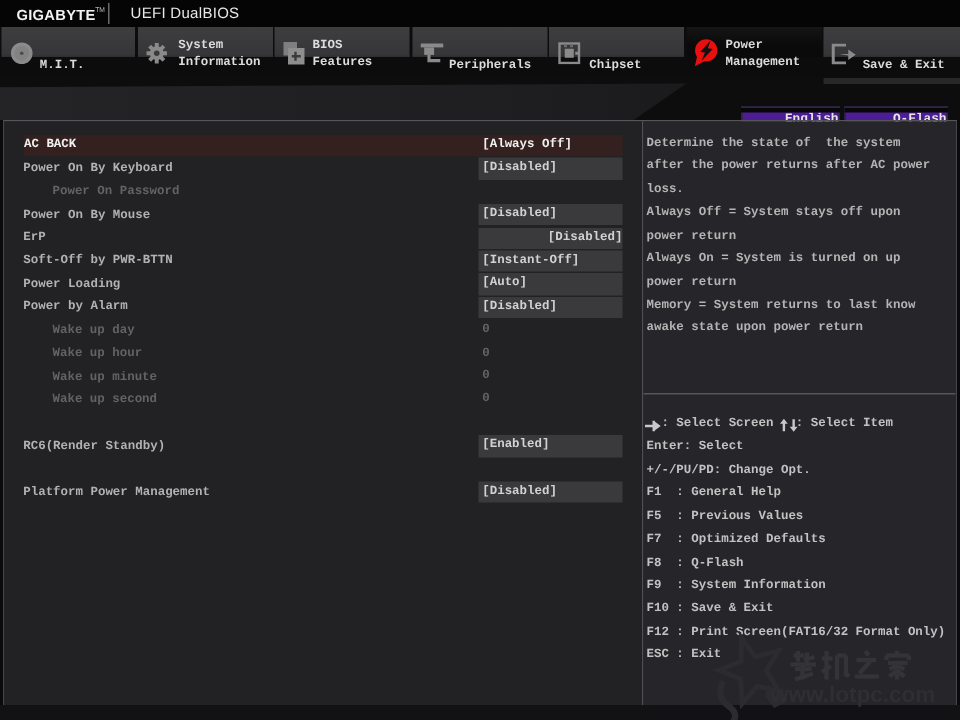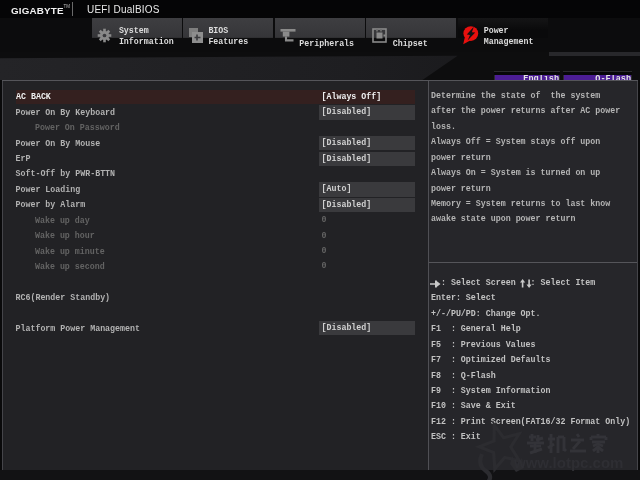--- a/index.html
+++ b/index.html
@@ -57,20 +57,28 @@
 </style>
 </head>
 <body>
 <div class="abs" id="titlebar"></div>
 <div class="abs" id="giga">GIGABYTE</div>
 <div class="abs" id="gigatm">TM</div>
 <div class="abs" id="tsep"></div>
 <div class="abs" id="uefi">UEFI DualBIOS</div>
 
 <div class="abs" id="tabbar">
+  <div class="tab" style="left:0.5px;">
+    <svg class="ticon" style="left:6.5px;top:10px;" width="15" height="15" viewBox="0 0 15 15">
+      <circle cx="7.5" cy="7.5" r="7.2" fill="#8b8b8b"></circle>
+      <circle cx="7.5" cy="7.5" r="5" fill="#828282"></circle>
+      <circle cx="7.5" cy="7.5" r="1.2" fill="#4a4a4c"></circle>
+    </svg>
+    <div class="tabtxt1" style="left:26px;top:21.5px;">M.I.T.</div>
+  </div>
   <div class="tab" style="left:91.9px;">
     <svg class="ticon" style="left:5.5px;top:9.5px;" width="15" height="15" viewBox="0 0 17 17">
       <g fill="#8a8a8a">
         <circle cx="8.5" cy="8.5" r="5.2"></circle>
         <g stroke="#8a8a8a" stroke-width="3">
           <line x1="8.5" y1="0.8" x2="8.5" y2="16.2"></line>
           <line x1="0.8" y1="8.5" x2="16.2" y2="8.5"></line>
           <line x1="3.1" y1="3.1" x2="13.9" y2="13.9"></line>
           <line x1="13.9" y1="3.1" x2="3.1" y2="13.9"></line>
         </g>
@@ -106,20 +114,27 @@
     <div class="tabtxt1" style="left:26.5px;top:21.5px;">Chipset</div>
   </div>
   <div class="tab active" style="left:457.7px;">
     <svg class="ticon" style="left:4px;top:7px;" width="19" height="20" viewBox="0 0 19 20">
       <circle cx="8.8" cy="8.6" r="7.4" fill="#e8100e"></circle>
       <polygon points="2.8,12.6 8.2,15.5 1.2,19.2" fill="#e8100e"></polygon>
       <polygon points="11.8,1.8 4.8,9.6 8.0,10.0 5.6,15.6 13.2,7.6 9.9,7.2" fill="#121214"></polygon>
     </svg>
     <div class="tabtxt1 two" style="left:26px;top:7.8px;">Power<br>Management</div>
   </div>
+  <div class="tab" style="left:549.1px;width:90.9px;">
+    <svg class="ticon" style="left:4.5px;top:11px;" width="18" height="14" viewBox="0 0 18 14">
+      <path d="M10 1 H1.5 V13 H10" fill="none" stroke="#8a8a8a" stroke-width="2"></path>
+      <path d="M5.5 7 h6 v-3 l5 3.5 -5 3.5 v-3 z" fill="#8a8a8a" stroke="none"></path>
+    </svg>
+    <div class="tabtxt1" style="left:26px;top:21.5px;">Save &amp; Exit</div>
+  </div>
 </div>
 
 <div class="abs" id="swoosh"></div>
 <div class="abs" id="rband"></div>
 <div class="btn" id="btn-eng">English</div>
 <div class="btn" id="btn-qf">Q-Flash</div>
 <div class="btnshadow" style="left:494px;width:66px;"></div>
 <div class="btnshadow" style="left:563px;width:69px;"></div>
 
 <div class="abs" id="frame-top"></div>
@@ -136,26 +151,27 @@
       <span class="lbl">Power On By Keyboard</span>
       <span class="val">[Disabled]</span>
     </div>
   <div class="row" style="top:39.1px;">
       <span class="lbl ind">Power On Password</span>
     </div>
   <div class="row" style="top:54.6px;">
       <span class="lbl">Power On By Mouse</span>
       <span class="val">[Disabled]</span>
     </div>
-  <div class="row" style="top:70.0px;">
+  <div class="row" style="top:70.0px;text-align:right;">
       <span class="lbl">ErP</span>
       <span class="val">[Disabled]</span>
     </div>
   <div class="row" style="top:85.4px;">
       <span class="lbl">Soft-Off by PWR-BTTN</span>
+      <span class="val">[Instant-Off]</span>
     </div>
   <div class="row" style="top:100.8px;">
       <span class="lbl">Power Loading</span>
       <span class="val">[Auto]</span>
     </div>
   <div class="row" style="top:116.2px;">
       <span class="lbl">Power by Alarm</span>
       <span class="val">[Disabled]</span>
     </div>
   <div class="row" style="top:131.7px;">
@@ -169,20 +185,21 @@
   <div class="row" style="top:162.5px;font-family:Liberation Mono, monospace;">
       <span class="lbl ind">Wake up minute</span>
       <span class="val noback">0</span>
     </div>
   <div class="row" style="top:177.9px;">
       <span class="lbl ind">Wake up second</span>
       <span class="val noback">0</span>
     </div>
   <div class="row" style="top:208.8px;">
       <span class="lbl">RC6(Render Standby)</span>
+      <span class="val">[Enabled]</span>
     </div>
   <div class="row" style="top:239.6px;">
       <span class="lbl">Platform Power Management</span>
       <span class="val">[Disabled]</span>
     </div>
 </div>
 <div class="abs" id="divider"></div>
 <div class="abs" id="rightpanel">
   <div id="helptext">Determine the state of&nbsp; the system<br>after the power returns after AC power<br>loss.<br>Always Off = System stays off upon<br>power return<br>Always On = System is turned on up<br>power return<br>Memory = System returns to last know<br>awake state upon power return</div>
   <div id="rdivider"></div>

